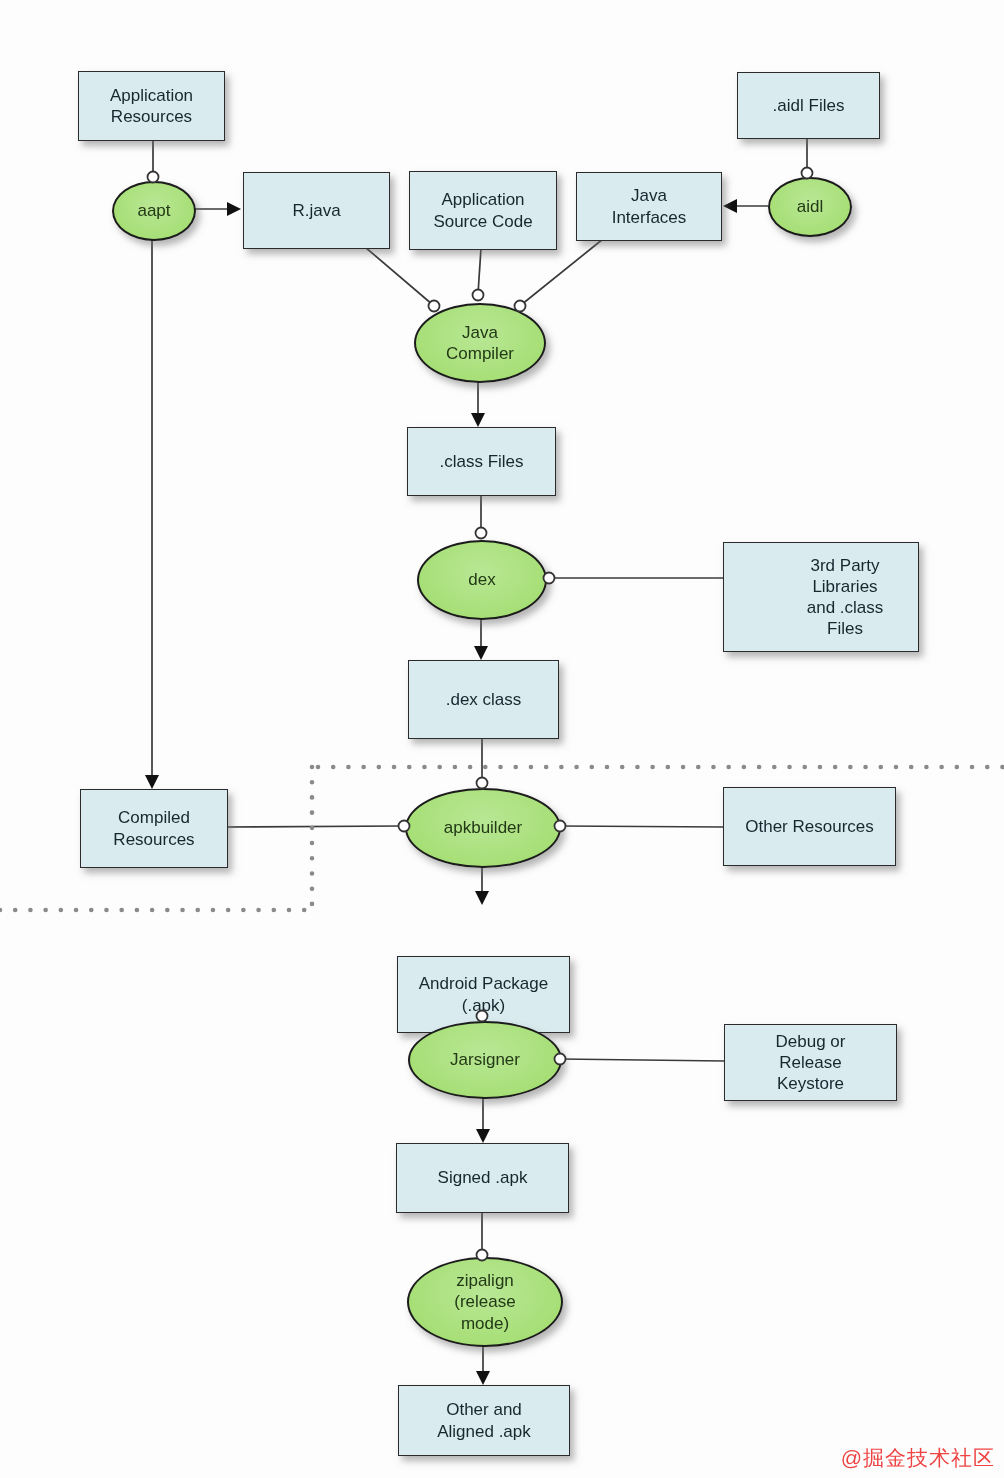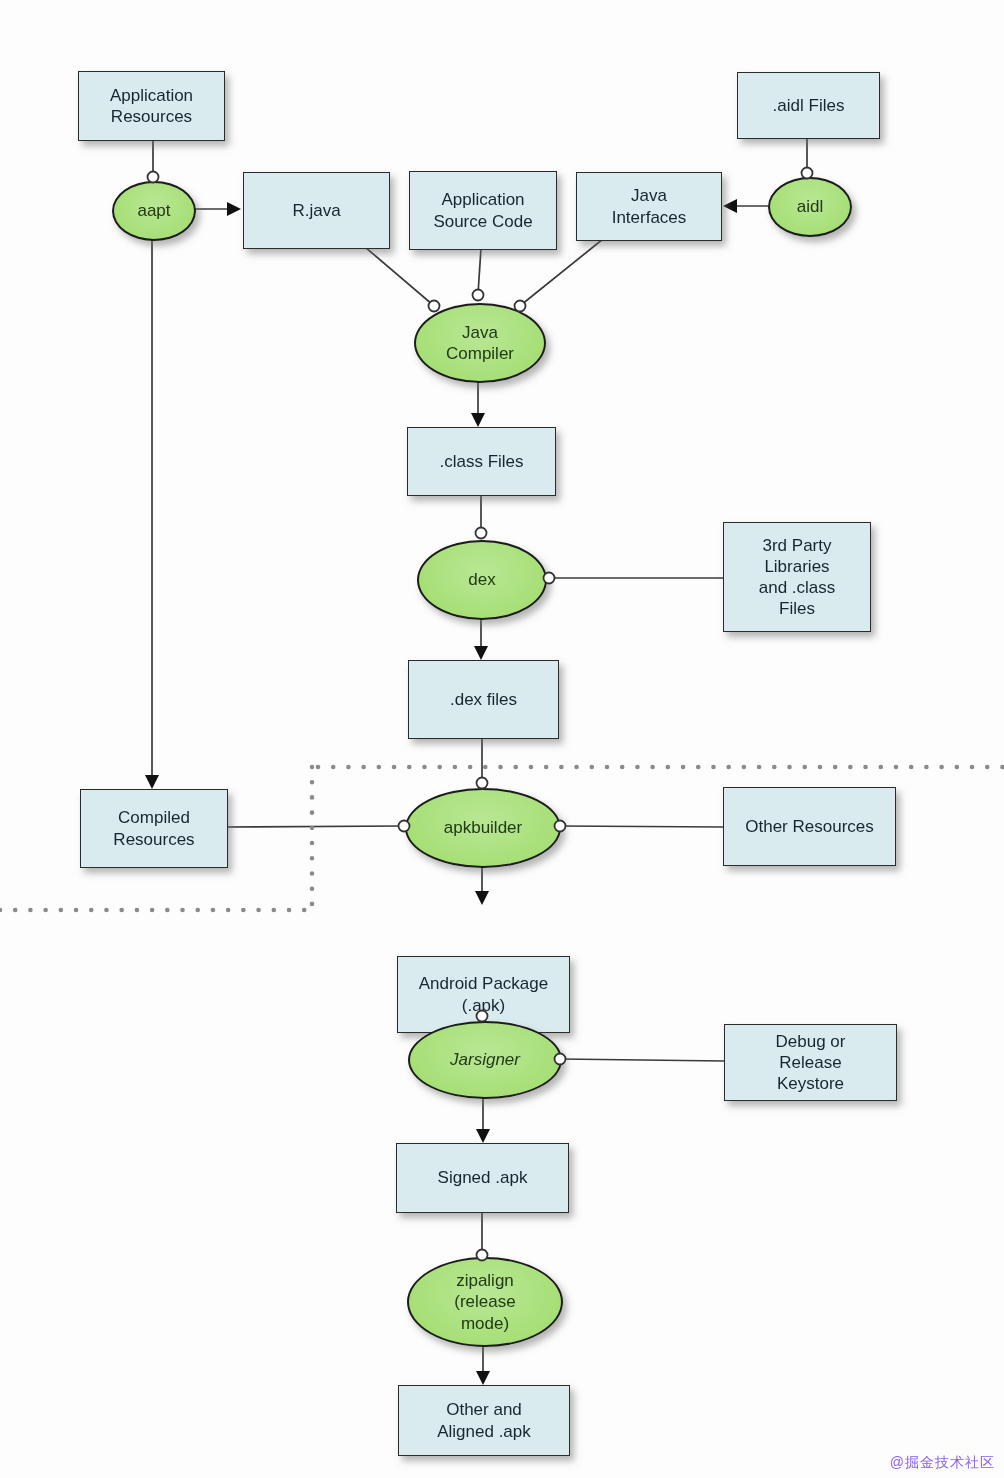--- a/index.html
+++ b/index.html
@@ -22,21 +22,21 @@
   }
   .ellipse {
     background:radial-gradient(ellipse at 50% 40%, #b9e795 0%, #a7df77 70%, #9ed96b 100%);
     border:2.2px solid #1c1c1c; border-radius:50%;
     box-shadow:4px 5px 7px rgba(110,110,110,0.5);
     color:#233a16;
   }
   .label { white-space:pre-line; }
   .watermark {
     position:absolute; right:9px; bottom:6px; z-index:4;
-    font-size:14px; color:#8b5cf6; letter-spacing:1px;
+    font-size:21px; color:#ef4444; letter-spacing:1px;
   }
   line.edge { stroke:#3a3a3a; stroke-width:1.7; }
   polygon.arrowhead { fill:#111111; }
   circle.connector { fill:#ffffff; stroke:#333333; stroke-width:1.8; }
   polyline.dotted, line.dotted {
     stroke:#8a8a8a; stroke-width:4.6; fill:none;
     stroke-linecap:round; stroke-dasharray:0.01 15.2;
   }
 </style>
 </head>
@@ -156,50 +156,50 @@
   </div>
 
   <div class="node box" style="left:407px; top:427px; width:147px; height:67px;">
     <span class="label">.class Files</span>
   </div>
 
   <div class="node ellipse" style="left:417px; top:540px; width:126px; height:76px;">
     <span class="label">dex</span>
   </div>
 
-  <div class="node box" style="left:723px; top:522px; width:146px; height:108px;">
+  <div class="node box" style="left:723px; top:542px; width:146px; height:108px;padding-left:48px;">
     <span class="label">3rd Party
 Libraries
 and .class
 Files</span>
   </div>
 
   <div class="node box" style="left:408px; top:660px; width:149px; height:77px;">
-    <span class="label">.dex files</span>
+    <span class="label">.dex class</span>
   </div>
 
   <div class="node box" style="left:80px; top:789px; width:146px; height:77px;">
     <span class="label">Compiled
 Resources</span>
   </div>
 
   <div class="node ellipse" style="left:405px; top:788px; width:152px; height:76px;">
     <span class="label">apkbuilder</span>
   </div>
 
   <div class="node box" style="left:723px; top:787px; width:171px; height:77px;">
     <span class="label">Other Resources</span>
   </div>
 
   <div class="node box" style="left:397px; top:956px; width:171px; height:75px;">
     <span class="label">Android Package
 (.apk)</span>
   </div>
 
-  <div class="node ellipse" style="left:408px; top:1021px; width:150px; height:74px;font-style:italic;">
+  <div class="node ellipse" style="left:408px; top:1021px; width:150px; height:74px;">
     <span class="label">Jarsigner</span>
   </div>
 
   <div class="node box" style="left:724px; top:1024px; width:171px; height:75px;">
     <span class="label">Debug or
 Release
 Keystore</span>
   </div>
 
   <div class="node box" style="left:396px; top:1143px; width:171px; height:68px;">

